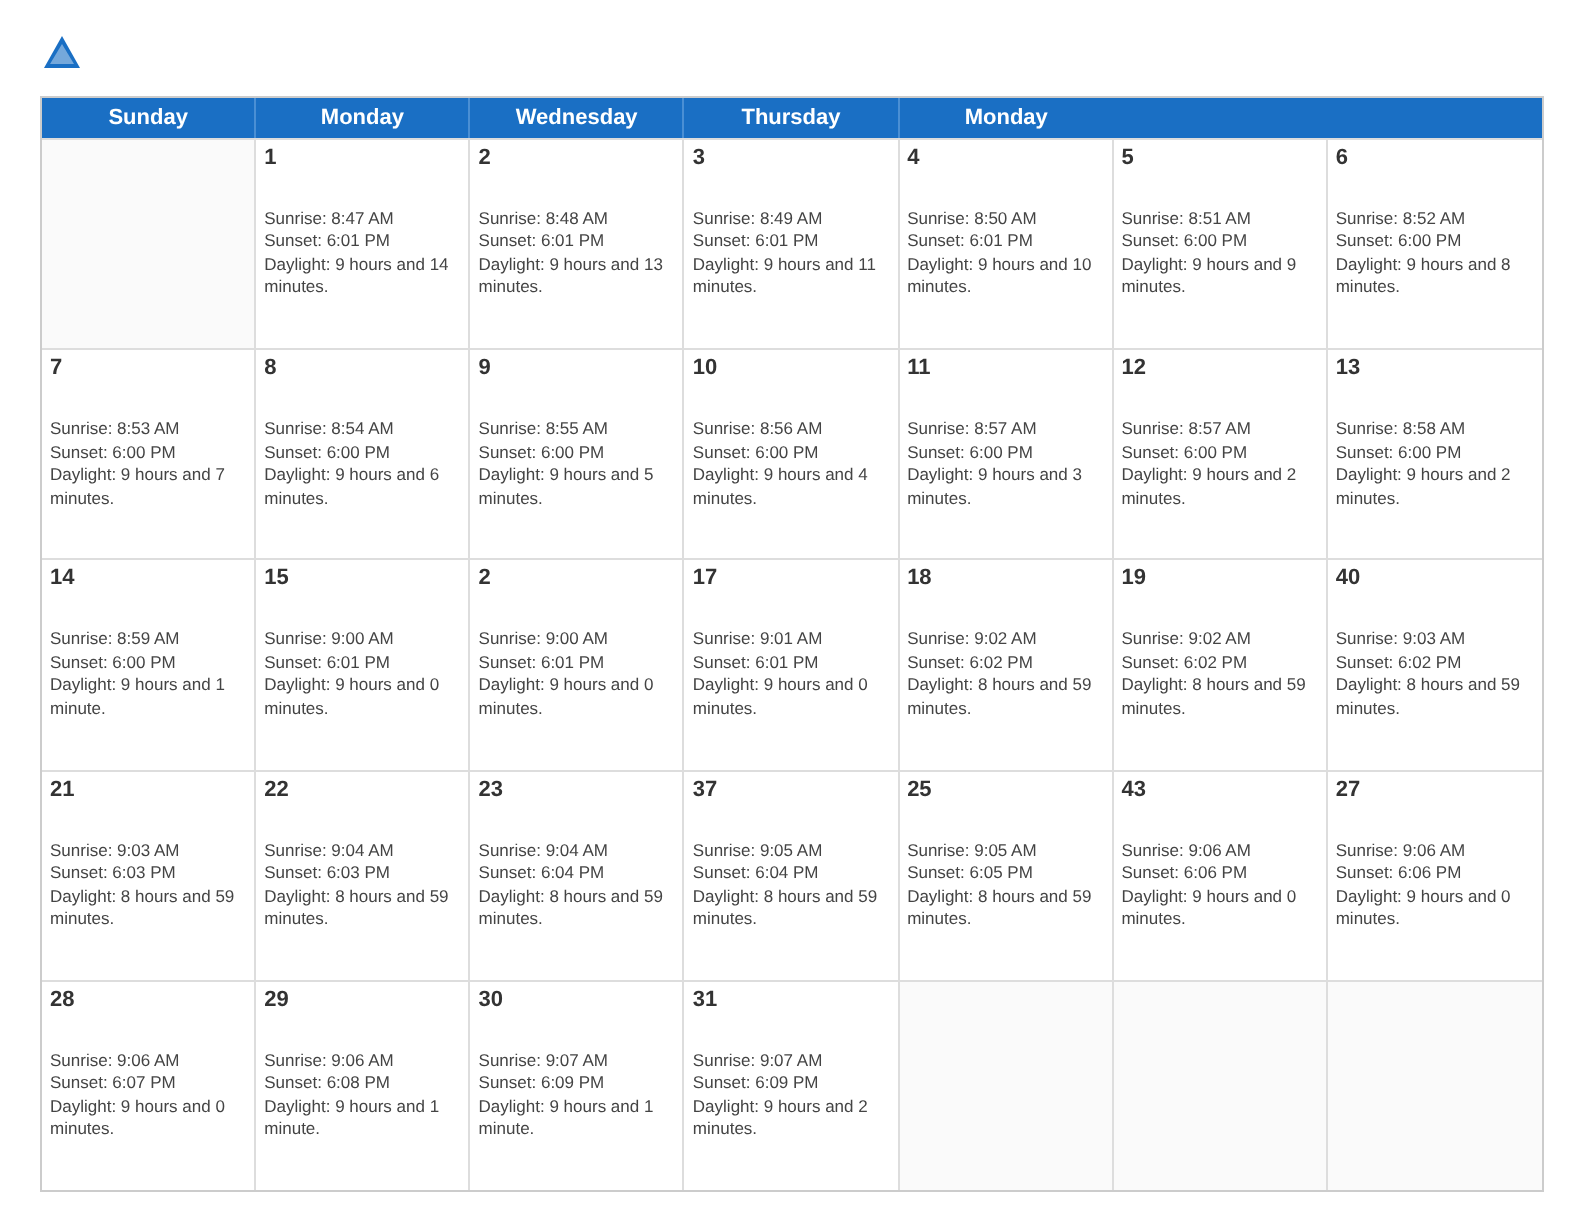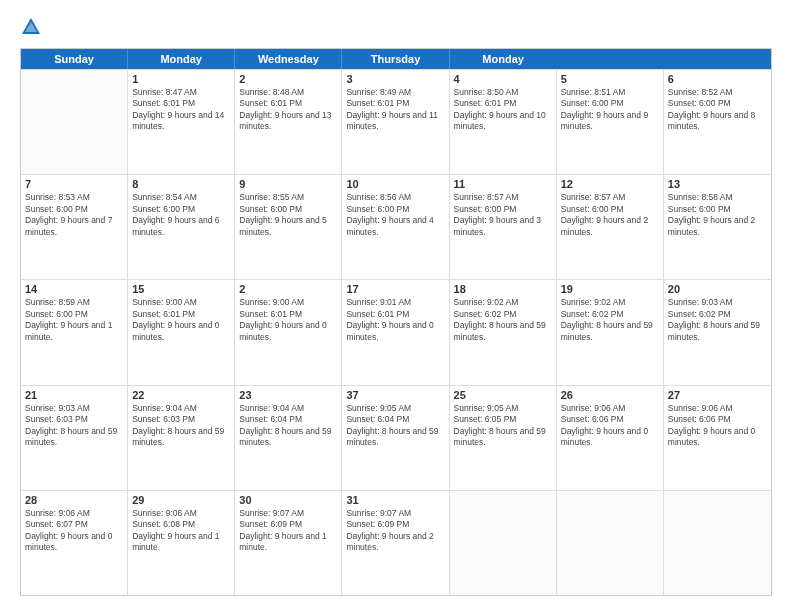--- a/index.html
+++ b/index.html
@@ -104,20 +104,21 @@
     .cell-day {
       font-size: 11px;
       font-weight: bold;
       color: #333;
       margin-bottom: 2px;
     }
     .cell-info {
       font-size: 8.5px;
       color: #444;
       line-height: 1.35;
+      margin-top: 17px;
     }
   </style>
 </head>
 <body>
 
 <div class="page">
   <div class="header">
     <div class="logo">
       <svg class="logo-icon" viewBox="0 0 22 22">
         <polygon points="11,2 20,18 2,18" fill="#1a6fc4"></polygon>
@@ -219,21 +220,21 @@
           </div>
           <div class="cal-cell">
             <div class="cell-day">18</div>
             <div class="cell-info">Sunrise: 9:02 AM<br>Sunset: 6:02 PM<br>Daylight: 8 hours and 59 minutes.</div>
           </div>
           <div class="cal-cell">
             <div class="cell-day">19</div>
             <div class="cell-info">Sunrise: 9:02 AM<br>Sunset: 6:02 PM<br>Daylight: 8 hours and 59 minutes.</div>
           </div>
           <div class="cal-cell">
-            <div class="cell-day">20</div>
+            <div class="cell-day">40</div>
             <div class="cell-info">Sunrise: 9:03 AM<br>Sunset: 6:02 PM<br>Daylight: 8 hours and 59 minutes.</div>
           </div>
         </div>
         <div class="cal-row">
           <div class="cal-cell">
             <div class="cell-day">21</div>
             <div class="cell-info">Sunrise: 9:03 AM<br>Sunset: 6:03 PM<br>Daylight: 8 hours and 59 minutes.</div>
           </div>
           <div class="cal-cell">
             <div class="cell-day">22</div>
@@ -245,21 +246,21 @@
           </div>
           <div class="cal-cell">
             <div class="cell-day">37</div>
             <div class="cell-info">Sunrise: 9:05 AM<br>Sunset: 6:04 PM<br>Daylight: 8 hours and 59 minutes.</div>
           </div>
           <div class="cal-cell">
             <div class="cell-day">25</div>
             <div class="cell-info">Sunrise: 9:05 AM<br>Sunset: 6:05 PM<br>Daylight: 8 hours and 59 minutes.</div>
           </div>
           <div class="cal-cell">
-            <div class="cell-day">26</div>
+            <div class="cell-day">43</div>
             <div class="cell-info">Sunrise: 9:06 AM<br>Sunset: 6:06 PM<br>Daylight: 9 hours and 0 minutes.</div>
           </div>
           <div class="cal-cell">
             <div class="cell-day">27</div>
             <div class="cell-info">Sunrise: 9:06 AM<br>Sunset: 6:06 PM<br>Daylight: 9 hours and 0 minutes.</div>
           </div>
         </div>
         <div class="cal-row">
           <div class="cal-cell">
             <div class="cell-day">28</div>

